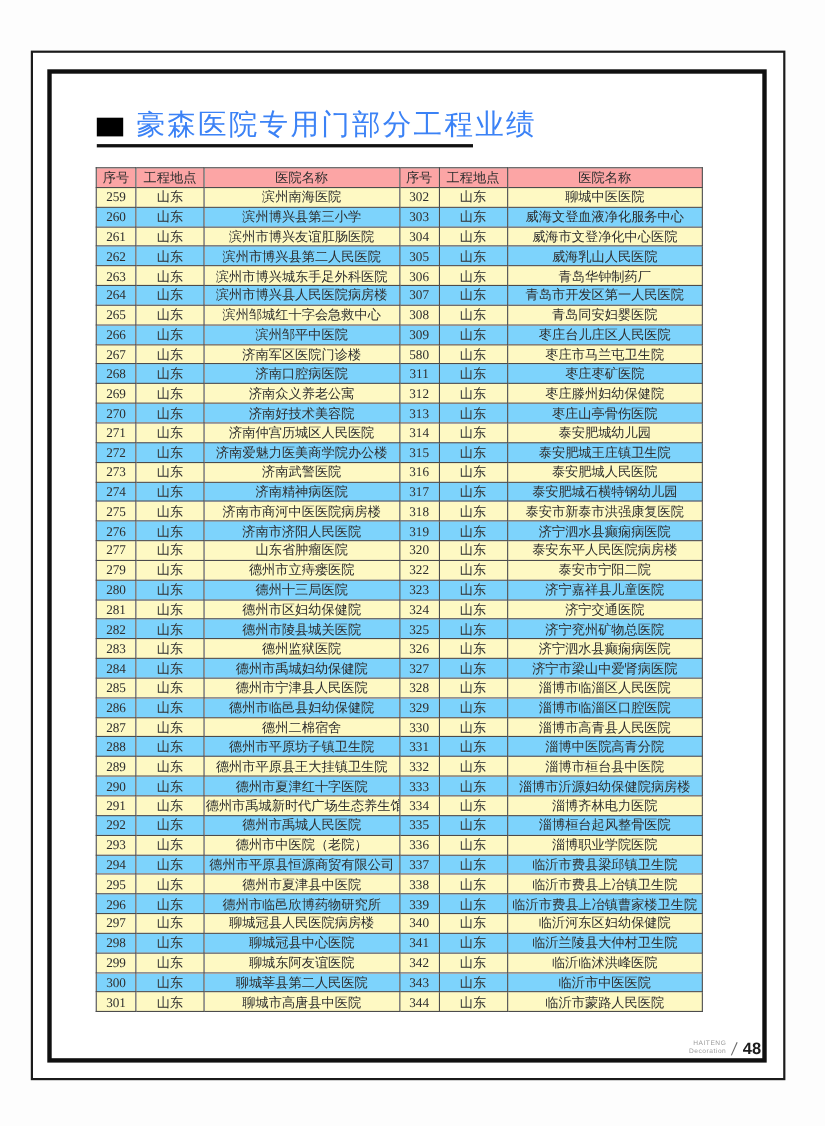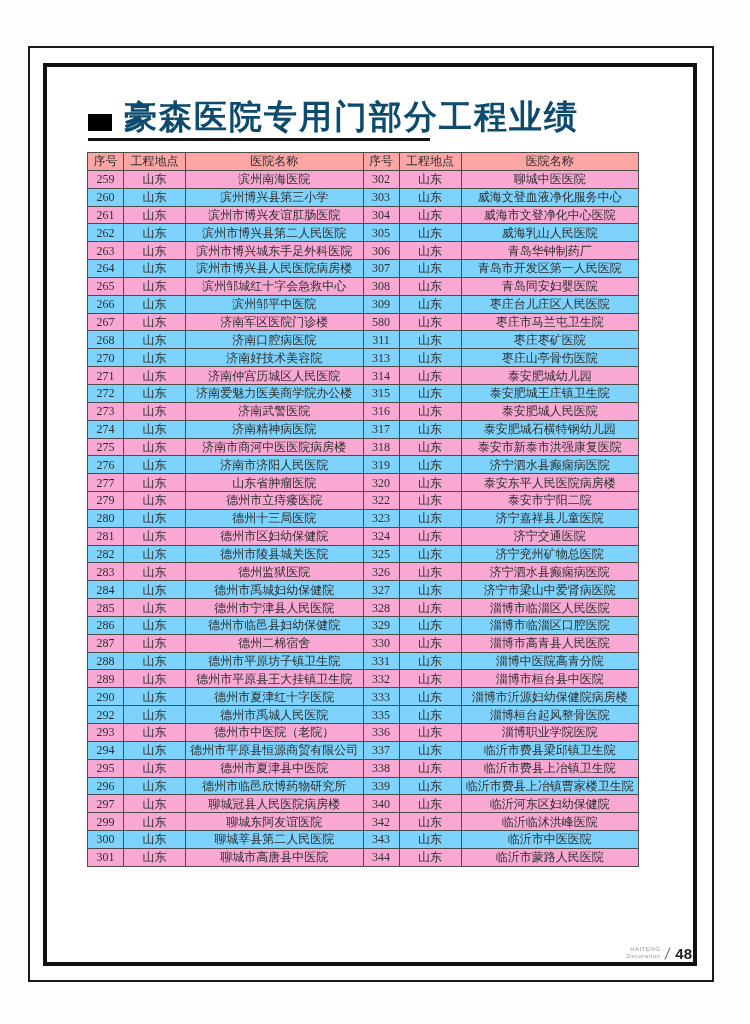--- a/index.html
+++ b/index.html
@@ -15,35 +15,35 @@
     position:absolute;left:43px;top:63px;width:646px;height:895px;
     border:4px solid #101010;background:#ffffff;
   }
   .title-block{
     position:absolute;left:88px;top:100px;width:342px;
     display:flex;align-items:flex-end;gap:12px;
     border-bottom:3px solid #111;padding-bottom:5px;
   }
   .title-square{width:24px;height:17px;background:#000;flex:0 0 auto;margin-bottom:2px;}
   .title-text{
-    font-size:33px;font-weight:bold;color:#0c4a6e;letter-spacing:2px;
+    font-size:26px;font-weight:normal;color:#3b82f6;letter-spacing:2px;
     line-height:1;white-space:nowrap;
   }
   table.results{
     position:absolute;left:87px;top:152px;width:551px;
     border-collapse:collapse;table-layout:fixed;
     font-family:"Liberation Serif","DejaVu Serif",serif;
   }
   table.results th,table.results td{
     border:1px solid #4c4c4c;height:16.85px;padding:0 1px;
     font-size:12px;font-weight:normal;color:#2e2e2e;text-align:center;
     white-space:nowrap;overflow:hidden;line-height:1;
   }
   table.results thead th{background:#fca5a5;}
-  table.results tbody tr{background:#f9a8d4;}
+  table.results tbody tr{background:#fef9c3;}
   table.results tbody tr.alt{background:#7dd3fc;}
   col.c-no{width:36px;}
   col.c-loc{width:62px;}
   col.c-name{width:177.5px;}
   .footer{
     position:absolute;left:600px;top:943px;width:92px;height:20px;
     display:flex;align-items:center;justify-content:flex-end;gap:7px;
   }
   .brand{
     font-size:6px;color:#9a9a9a;text-align:right;line-height:1.2;
@@ -159,20 +159,28 @@
         <td>枣庄市马兰屯卫生院</td>
       </tr>
       <tr class="alt">
         <td>268</td>
         <td>山东</td>
         <td>济南口腔病医院</td>
         <td>311</td>
         <td>山东</td>
         <td>枣庄枣矿医院</td>
       </tr>
+      <tr>
+        <td>269</td>
+        <td>山东</td>
+        <td>济南众义养老公寓</td>
+        <td>312</td>
+        <td>山东</td>
+        <td>枣庄滕州妇幼保健院</td>
+      </tr>
       <tr class="alt">
         <td>270</td>
         <td>山东</td>
         <td>济南好技术美容院</td>
         <td>313</td>
         <td>山东</td>
         <td>枣庄山亭骨伤医院</td>
       </tr>
       <tr>
         <td>271</td>
@@ -319,20 +327,28 @@
         <td>淄博市桓台县中医院</td>
       </tr>
       <tr class="alt">
         <td>290</td>
         <td>山东</td>
         <td>德州市夏津红十字医院</td>
         <td>333</td>
         <td>山东</td>
         <td>淄博市沂源妇幼保健院病房楼</td>
       </tr>
+      <tr>
+        <td>291</td>
+        <td>山东</td>
+        <td>德州市禹城新时代广场生态养生馆</td>
+        <td>334</td>
+        <td>山东</td>
+        <td>淄博齐林电力医院</td>
+      </tr>
       <tr class="alt">
         <td>292</td>
         <td>山东</td>
         <td>德州市禹城人民医院</td>
         <td>335</td>
         <td>山东</td>
         <td>淄博桓台起风整骨医院</td>
       </tr>
       <tr>
         <td>293</td>
@@ -366,20 +382,28 @@
         <td>山东</td>
         <td>临沂市费县上冶镇曹家楼卫生院</td>
       </tr>
       <tr>
         <td>297</td>
         <td>山东</td>
         <td>聊城冠县人民医院病房楼</td>
         <td>340</td>
         <td>山东</td>
         <td>临沂河东区妇幼保健院</td>
+      </tr>
+      <tr class="alt">
+        <td>298</td>
+        <td>山东</td>
+        <td>聊城冠县中心医院</td>
+        <td>341</td>
+        <td>山东</td>
+        <td>临沂兰陵县大仲村卫生院</td>
       </tr>
       <tr>
         <td>299</td>
         <td>山东</td>
         <td>聊城东阿友谊医院</td>
         <td>342</td>
         <td>山东</td>
         <td>临沂临沭洪峰医院</td>
       </tr>
       <tr class="alt">

